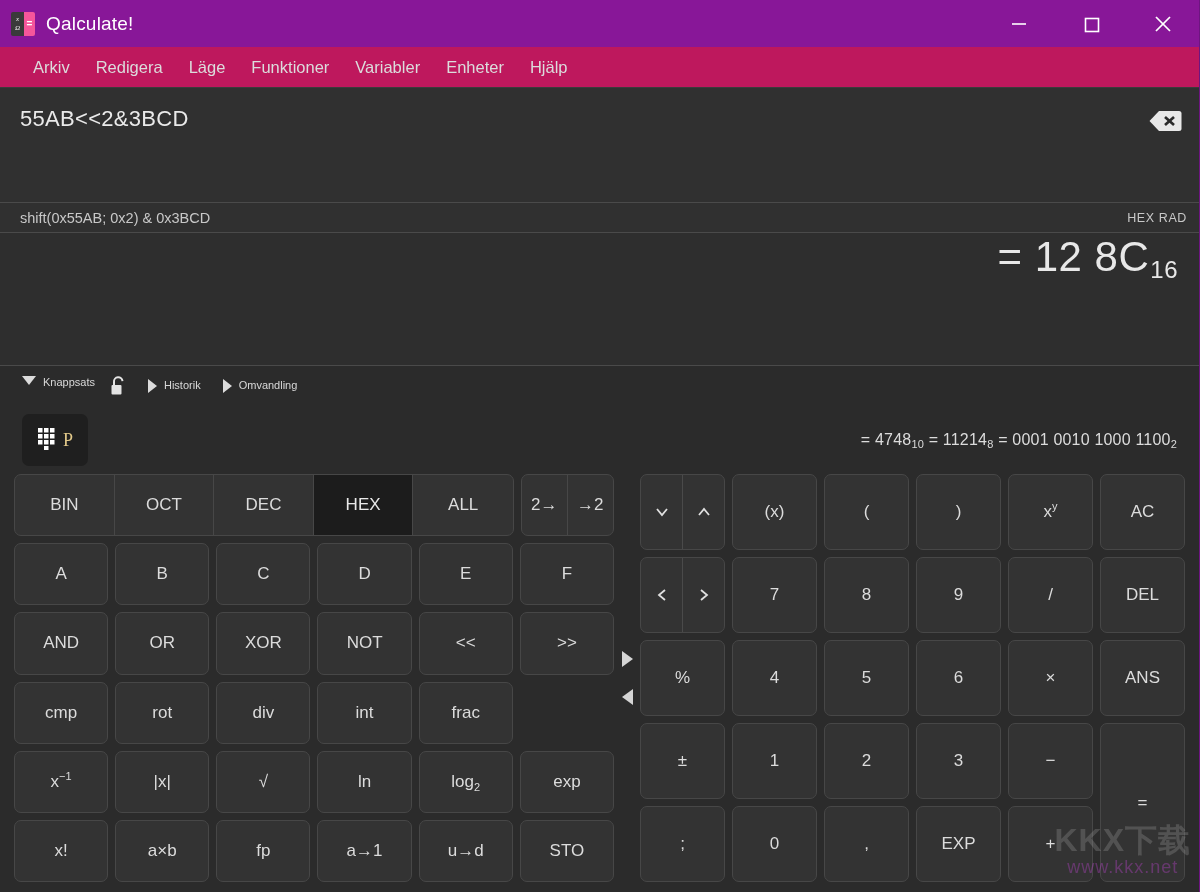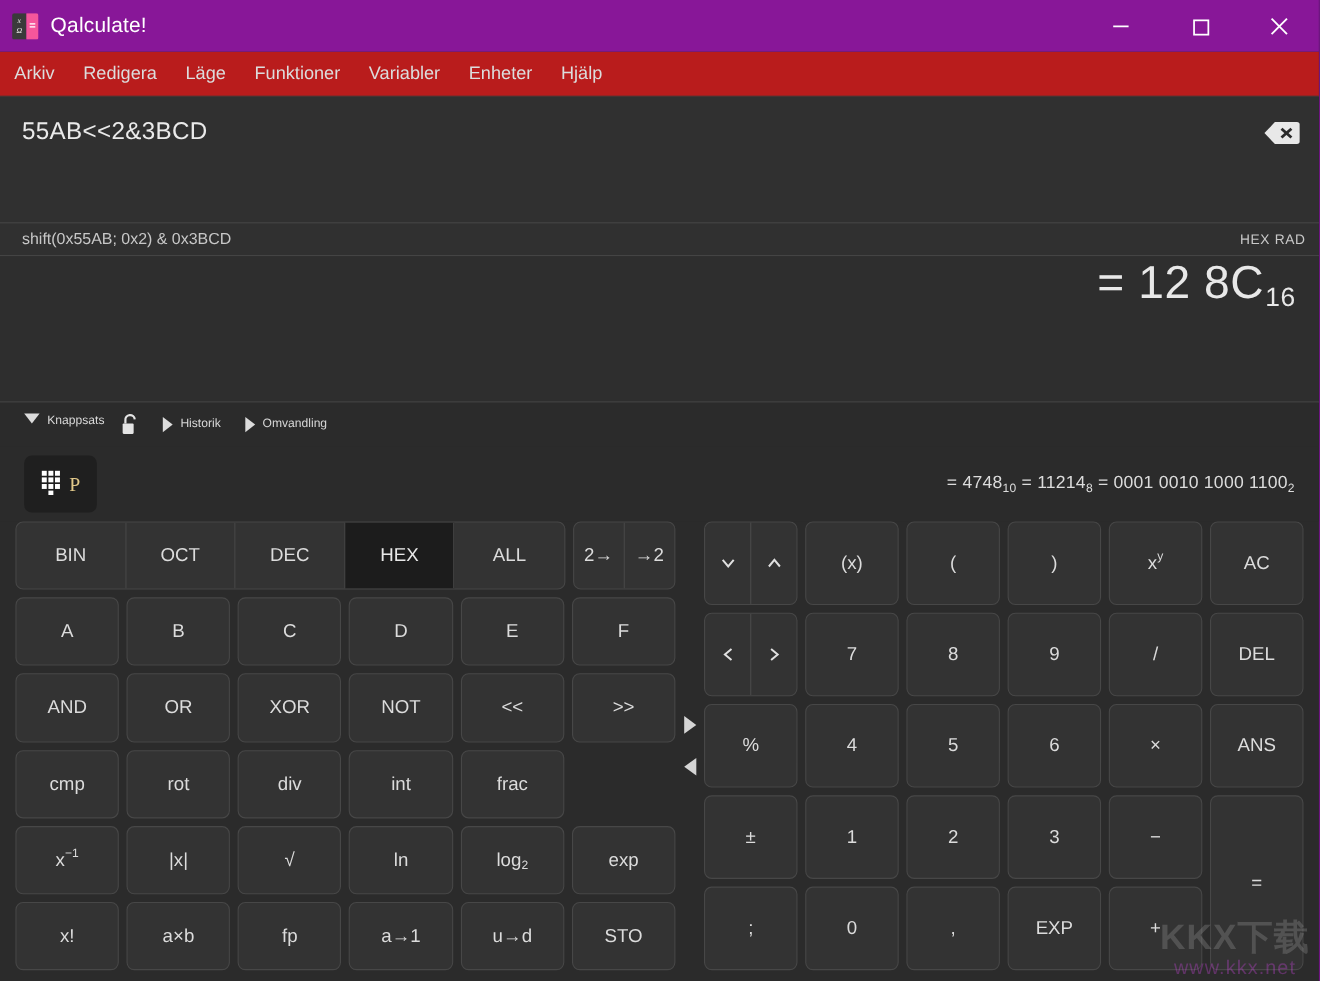--- a/index.html
+++ b/index.html
@@ -53,22 +53,22 @@
     width: 72px; height: 47px;
     display: flex; align-items: center; justify-content: center;
     color: #ffffff;
   }
   .win-btn svg { display: block; }
 
   
   .menubar {
     height: 41px; flex: 0 0 41px;
     display: flex; align-items: center;
-    background: #b91c1c;
-    padding-left: 0;
+    background: #be185d;
+    padding-left: 20px;
     border-bottom: 1px solid #3b3b3b;
   }
   .menu-item {
     color: #dcdcdc; font-size: 16.5px;
     padding: 6px 13px; border-radius: 3px;
     white-space: nowrap;
   }
 
   
   .expr-area {
@@ -261,21 +261,21 @@
   }
   .navkey .half {
     flex: 1; height: 100%;
     display: flex; align-items: center; justify-content: center;
     color: #e0e0e0;
   }
   .navkey .half:first-child { border-right: 1px solid #4a4a4a; }
 
   
   .watermark {
-    position: absolute; right: 8px; bottom: 2px;
+    position: absolute; right: 8px; bottom: 14px;
     text-align: center; pointer-events: none;
     opacity: .30;
   }
   .watermark .wm-big {
     color: #9a9a9a; font-size: 32px; font-weight: bold;
     letter-spacing: 1px; line-height: 34px;
   }
   .watermark .wm-small {
     color: #d946ef; font-size: 18px; letter-spacing: 1px;
   }

